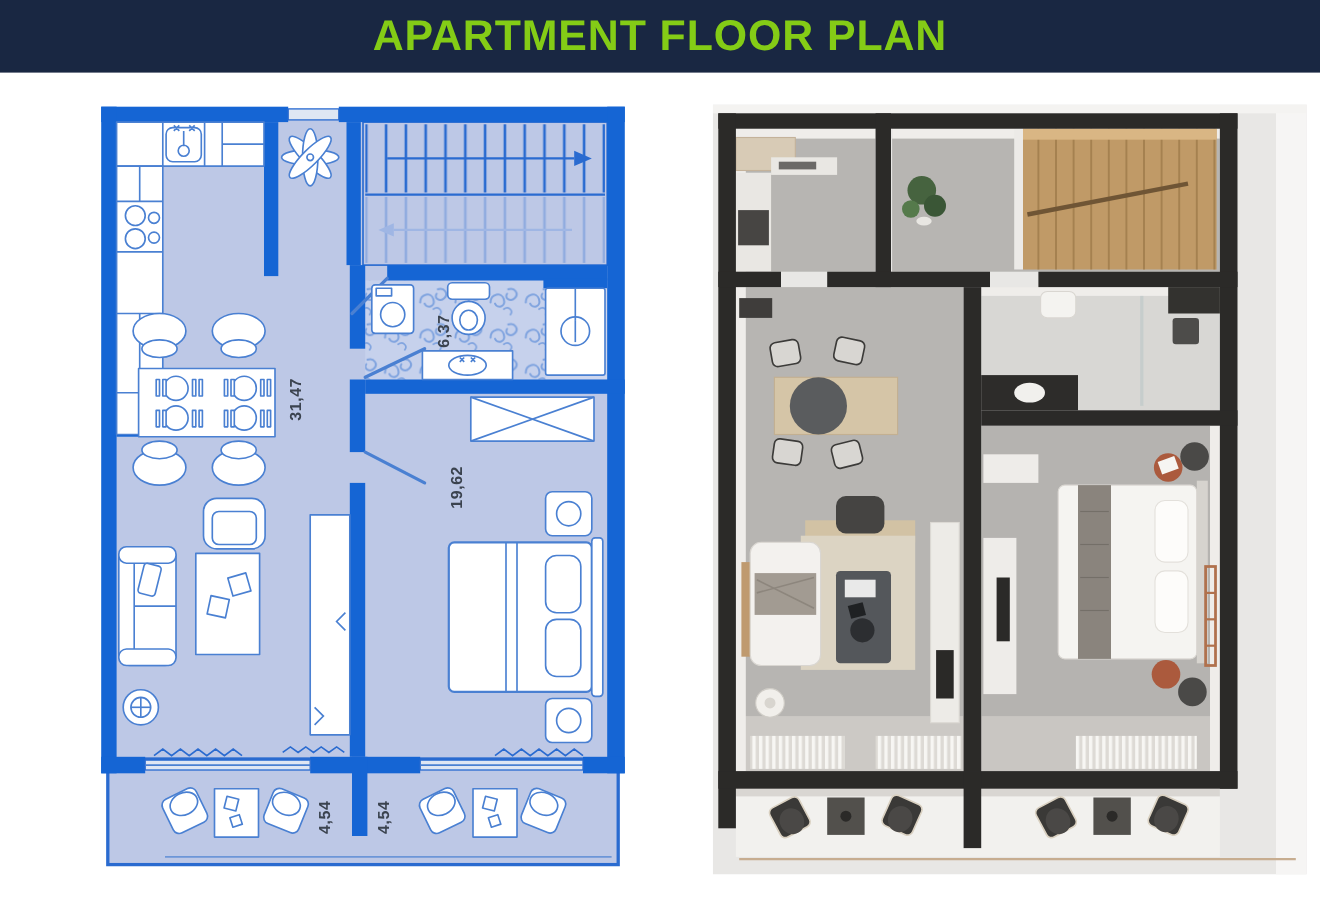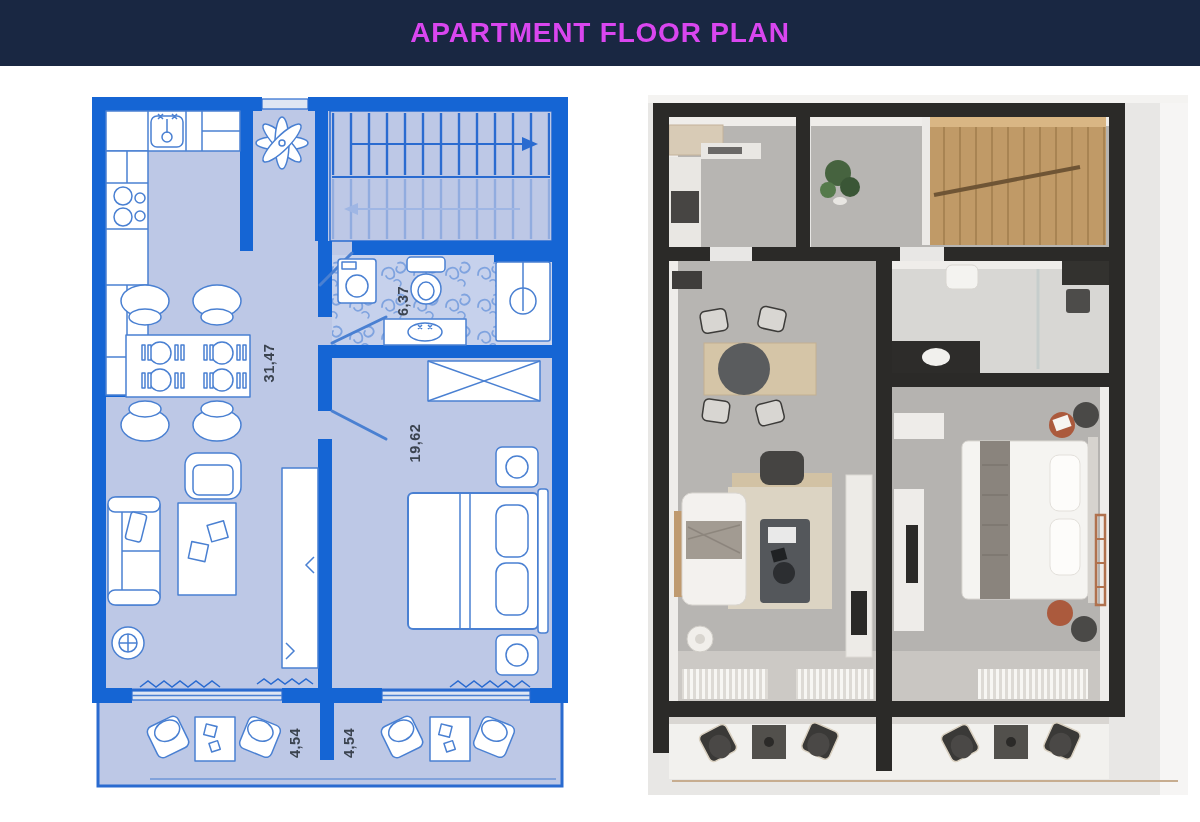--- a/index.html
+++ b/index.html
@@ -5,21 +5,21 @@
   html,body{margin:0;padding:0;}
   body{
     width:1200px;height:822px;position:relative;overflow:hidden;
     background:#ffffff;font-family:"Liberation Sans",sans-serif;
   }
   .banner{
     position:absolute;left:0;top:0;width:1200px;height:66px;
     background:#192742;display:flex;align-items:center;justify-content:center;
   }
   .banner h1{
-    margin:0;color:#d946ef;font-size:28px;font-weight:700;letter-spacing:.8px;
+    margin:0;color:#84cc16;font-size:39px;font-weight:700;letter-spacing:.8px;
     font-family:"Liberation Sans",sans-serif;
   }
   .panel{position:absolute;}
   #bp-panel{left:90px;top:95px;width:480px;height:700px;}
   #rd-panel{left:648px;top:95px;width:540px;height:700px;}
   svg{display:block;}
   .bw{fill:#1565d4;}                          
   .furn{fill:#ffffff;stroke:#4a80d2;stroke-width:2;stroke-linejoin:round;}
   .furn15{fill:#ffffff;stroke:#4a80d2;stroke-width:1.5;stroke-linejoin:round;}
   .bline{stroke:#4a80d2;fill:none;stroke-width:1.5;}

